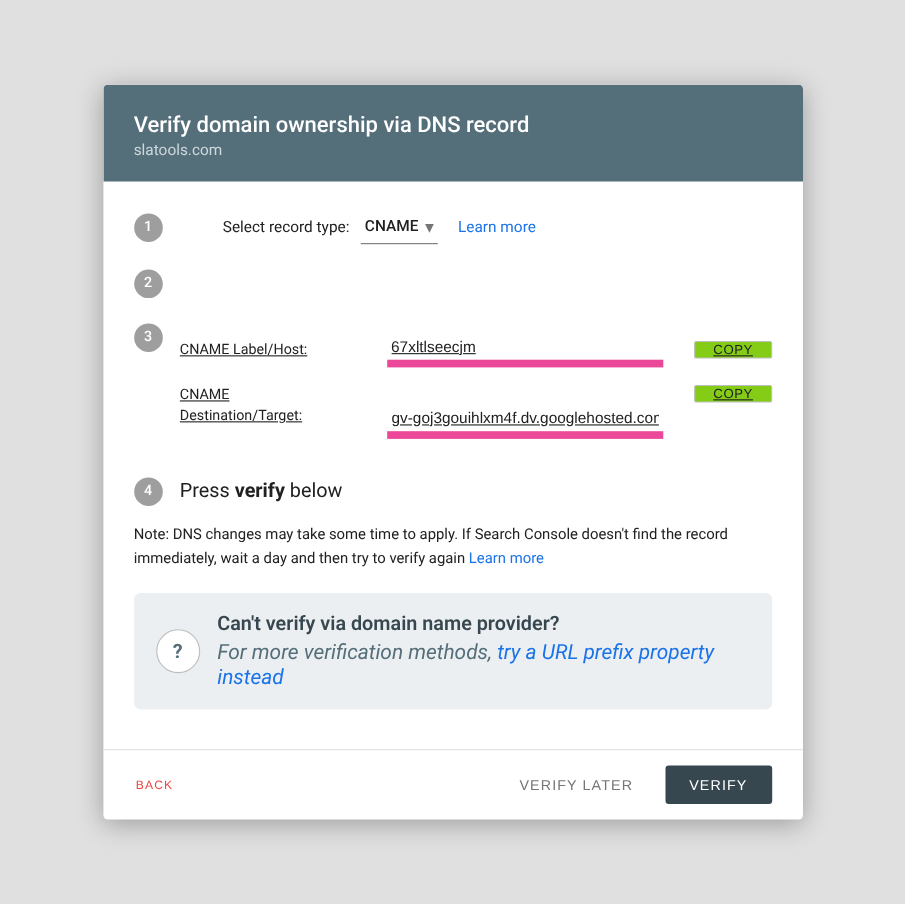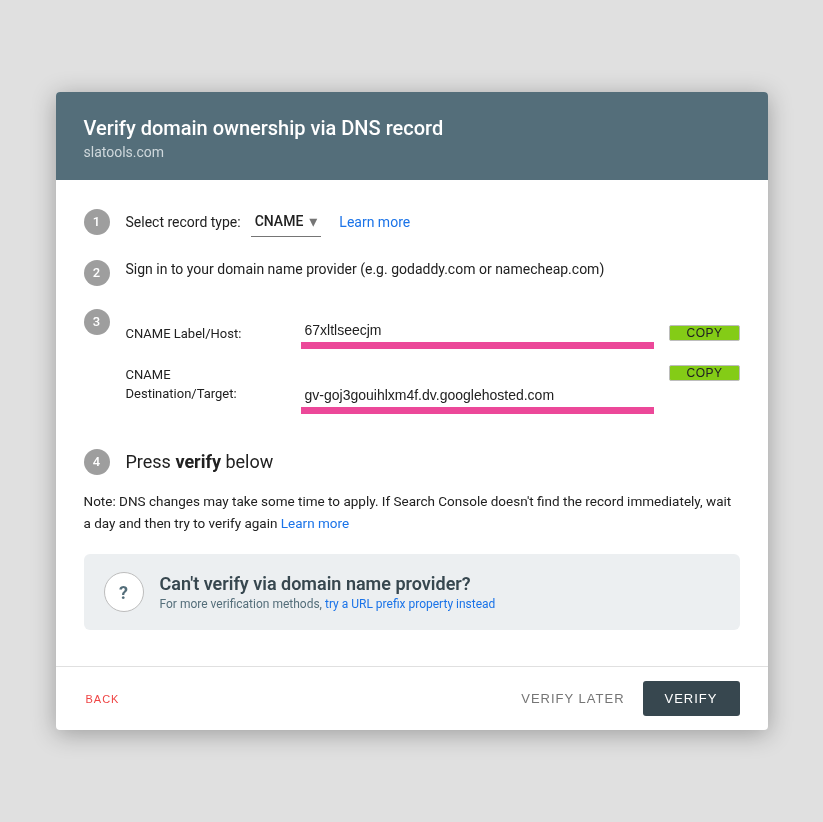--- a/index.html
+++ b/index.html
@@ -7,21 +7,21 @@
       font-family: 'Roboto', Arial, sans-serif;
       background: #e0e0e0;
       display: flex;
       justify-content: center;
       align-items: center;
       min-height: 100vh;
       font-size: 14px;
     }
     .dialog {
       background: #fff;
-      width: 712px;
+      width: 636px;
       border-radius: 4px;
       overflow: hidden;
       box-shadow: 0 4px 24px rgba(0,0,0,0.3);
     }
     .dialog-header {
       background: #546e7a;
       padding: 24px 28px 20px 28px;
     }
     .dialog-header-title {
       color: #fff;
@@ -59,20 +59,21 @@
     .step-content {
       flex: 1;
       color: #212121;
       font-size: 14px;
       line-height: 1.5;
     }
     .step1-row {
       display: flex;
       align-items: center;
       gap: 10px;
+      margin-left: 39px;
     }
     .step1-label {
       color: #212121;
       font-size: 14px;
     }
     .record-type-selector {
       display: flex;
       align-items: center;
       border-bottom: 1px solid #757575;
       padding: 2px 4px;
@@ -96,21 +97,22 @@
     }
     .bold { font-weight: 700; }
     .cname-fields {
       margin-top: 10px;
       margin-left: 0;
     }
     .field-row {
       display: flex;
       align-items: center;
       margin-bottom: 12px;
-      gap: 15px;
+      gap: 28px;
+      text-decoration: underline;
     }
     .field-label {
       width: 160px;
       font-size: 13px;
       color: #212121;
       flex-shrink: 0;
     }
     .field-input {
       flex: 1;
       border: none;
@@ -170,22 +172,23 @@
       font-weight: 700;
     }
     .cant-verify-content {}
     .cant-verify-title {
       font-size: 18px;
       font-weight: 600;
       color: #37474f;
       margin-bottom: 3px;
     }
     .cant-verify-desc {
-      font-size: 12px;
+      font-size: 19px;
       color: #546e7a;
+      font-style: italic;
     }
     .cant-verify-link {
       color: #1a73e8;
       text-decoration: none;
     }
     .dialog-footer {
       display: flex;
       justify-content: space-between;
       align-items: center;
       padding: 14px 28px;
@@ -198,21 +201,21 @@
       color: #ef4444;
       font-size: 11px;
       font-weight: 500;
       letter-spacing: 1px;
       cursor: pointer;
       padding: 6px 2px;
       text-transform: uppercase;
     }
     .footer-right {
       display: flex;
-      gap: 16px;
+      gap: 27px;
       align-items: center;
     }
     .verify-later-btn {
       background: transparent;
       border: none;
       color: #757575;
       font-size: 13px;
       font-weight: 500;
       letter-spacing: 1px;
       cursor: pointer;
@@ -266,23 +269,20 @@
             <span class="record-type-value">CNAME</span>
             <span class="dropdown-arrow">▾</span>
           </div>
           <a href="#" class="learn-more-link">Learn more</a>
         </div>
       </div>
     </div>
 
     <div class="step-row">
       <div class="step-number">2</div>
-      <div class="step-content">
-        <span class="step2-text">Sign in to your domain name provider (e.g. godaddy.com or namecheap.com)</span>
-      </div>
     </div>
 
     <div class="step-row">
       <div class="step-number">3</div>
       <div class="step-content">
 
         <div class="cname-fields">
 
           <div class="field-row">
             <div class="field-label">CNAME Label/Host:</div>

